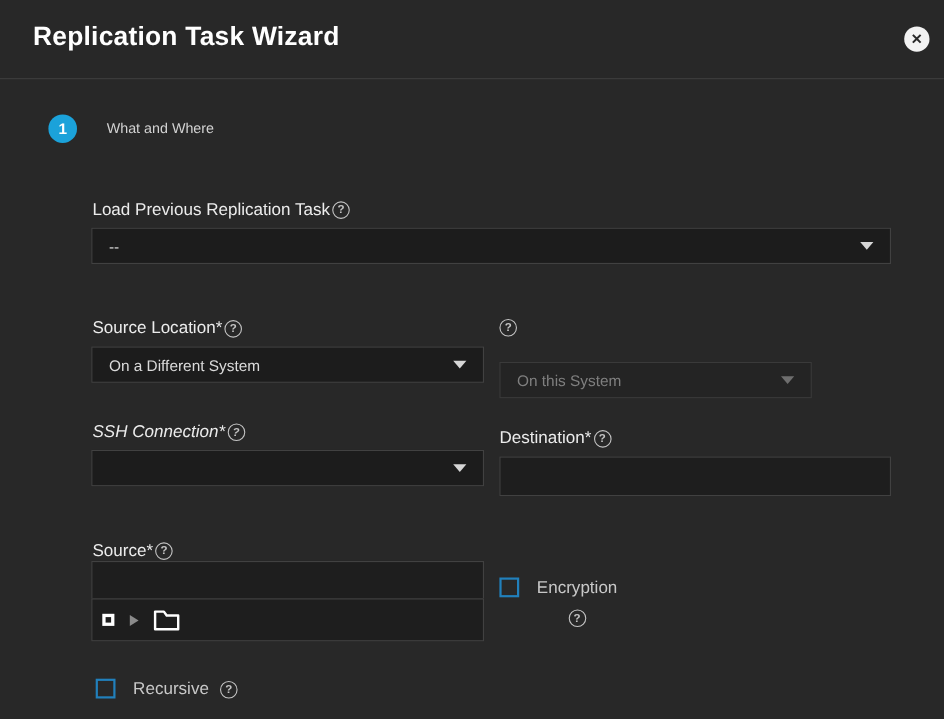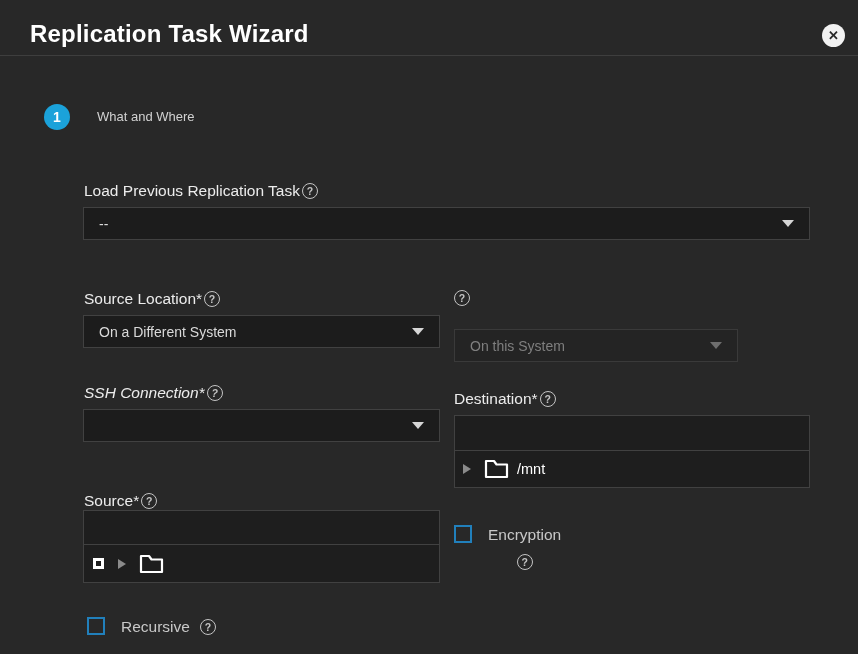--- a/index.html
+++ b/index.html
@@ -7,21 +7,21 @@
   body {
     background:#282828;
     font-family:"Liberation Sans", sans-serif;
     overflow:hidden;
     position:relative;
   }
   .stage { position:absolute; inset:0; width:858px; height:654px; }
 
   
   .header {
-    position:absolute; left:0; top:0; width:858px; height:56px;
+    position:absolute; left:0; top:0; width:858px; height:72px;
     border-bottom:1px solid #3e3e3e;
   }
   .title {
     position:absolute; left:30px; top:20px;
     font-size:24px; font-weight:700; color:#ffffff; letter-spacing:0.2px;
   }
   .close-btn {
     position:absolute; right:13px; top:24px; width:23px; height:23px;
     background:#f2f2f2; border-radius:50%; cursor:pointer;
     display:flex; align-items:center; justify-content:center;
@@ -154,29 +154,20 @@
   <div class="select" style="left:83px; top:409px; width:357px;">
     <span class="value"></span>
     <span class="caret"></span>
   </div>
 
   <div class="field-label" style="left:454px; top:390px;">
     <span><span>Destination</span><span class="req">*</span></span>
     <span class="help">?</span>
   </div>
   <input class="text-input" style="left: 454px; top: 415px; width: 356px; height: 36px;" value="">
-  <div class="tree-row" style="left:454px; top:450px; width:356px; height:38px; padding-left:8px;">
-    <span class="expander"></span>
-    <span class="folder-icon" style="margin-left:13px;">
-      <svg width="25" height="20" viewBox="0 0 25 20">
-        <path d="M2 2 h8 l2.5 3.5 H23 V18 H2 Z" fill="none" stroke="#ffffff" stroke-width="2.2" stroke-linejoin="round"></path>
-      </svg>
-    </span>
-    <span class="tree-text" style="margin-left:8px;">/mnt</span>
-  </div>
 
   <div class="field-label" style="left:84px; top:492px;">
     <span><span>Source</span><span class="req">*</span></span>
     <span class="help">?</span>
   </div>
   <input class="text-input" style="left: 83px; top: 510px; width: 357px; height: 35px;" value="">
   <div class="tree-row" style="left:83px; top:544px; width:357px; height:39px; padding-left:9px;">
     <span class="cb-white"></span>
     <span class="expander" style="margin-left:14px;"></span>
     <span class="folder-icon" style="margin-left:13px;">

